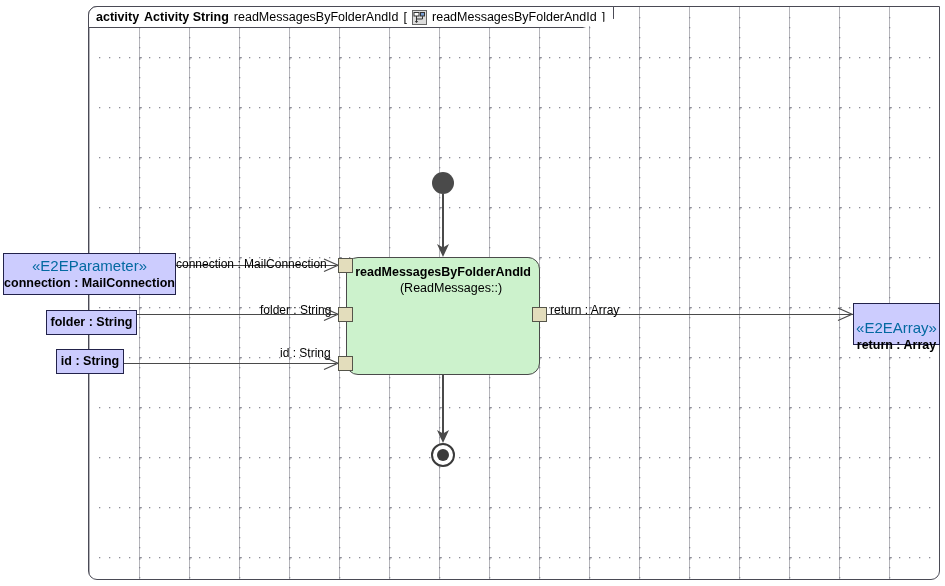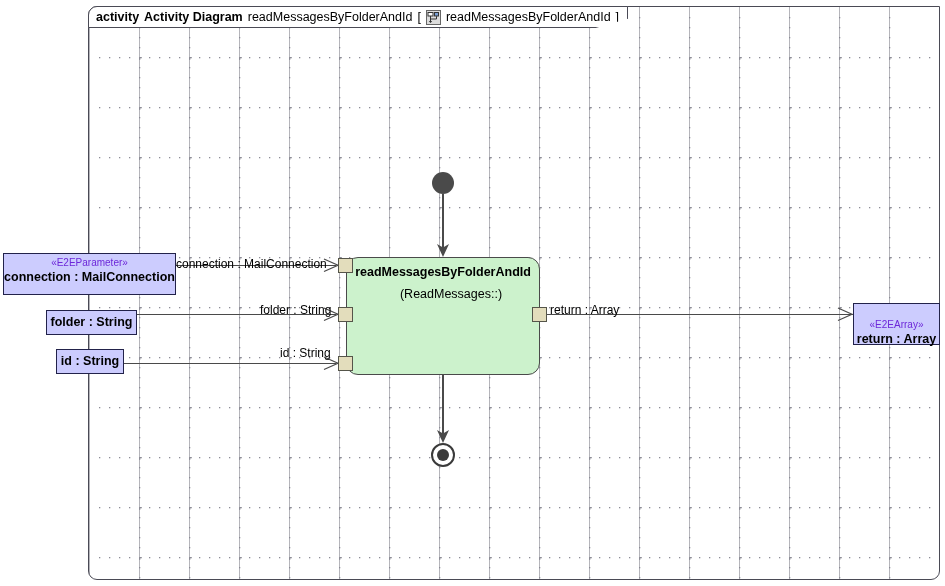--- a/index.html
+++ b/index.html
@@ -91,21 +91,21 @@
     text-align: center;
     z-index: 4;
   }
   .activity-title {
     margin-top: 7px;
     font-size: 12.5px;
     font-weight: bold;
     color: #000000;
   }
   .activity-sub {
-    margin-top: 8px;
+    margin-top: 2px;
     font-size: 12.5px;
     font-weight: normal;
     color: #000000;
     padding-left: 16px;
   }
 
   
   .pin {
     position: absolute;
     width: 15px;
@@ -120,22 +120,22 @@
   .param-box {
     position: absolute;
     background: #ccccfe;
     border: 1.3px solid #22224a;
     box-sizing: border-box;
     text-align: center;
     z-index: 5;
     line-height: 1.25;
   }
   .param-stereo {
-    font-size: 10px;
-    color: #6d28d9;
+    font-size: 15px;
+    color: #0369a1;
     font-weight: normal;
   }
   .param-name {
     font-size: 12.5px;
     color: #000000;
     font-weight: bold;
   }
 
   
   .edge {
@@ -218,21 +218,21 @@
           <rect x="-1.5" y="0" width="4.3" height="1.3" fill="#8c8c96"></rect>
           <rect x="0" y="-1.5" width="1.3" height="4.3" fill="#8c8c96"></rect>
         </pattern>
       </defs>
       <rect x="4" y="8" width="848" height="566" fill="url(#dots)"></rect>
     </svg>
   </div>
 
   <div class="frame-header">
     <span class="kw">activity</span>
-    <span class="kw">Activity Diagram</span>
+    <span class="kw">Activity String</span>
     <span class="dtitle">readMessagesByFolderAndId</span>
     <span class="dtitle">[</span>
     <span class="hdr-icon">
       <svg width="15" height="15" viewBox="0 0 15 15" xmlns="http://www.w3.org/2000/svg">
         <rect x="0.5" y="0.5" width="14" height="14" fill="#dcdcdc" stroke="#666666" stroke-width="1"></rect>
         <rect x="2" y="2.5" width="5" height="3.5" fill="#ffffff" stroke="#333333" stroke-width="1"></rect>
         <rect x="8.5" y="2.5" width="4" height="3.5" fill="#7a9fd4" stroke="#333333" stroke-width="1"></rect>
         <path d="M4.5 6 L4.5 9 M4.5 9 L10.5 9 M10.5 9 L10.5 6.2" stroke="#333333" stroke-width="1" fill="none"></path>
         <path d="M4.5 9 L4.5 12.2" stroke="#333333" stroke-width="1"></path>
         <path d="M2.8 11 L4.5 13 L6.2 11 Z" fill="#333333"></path>

